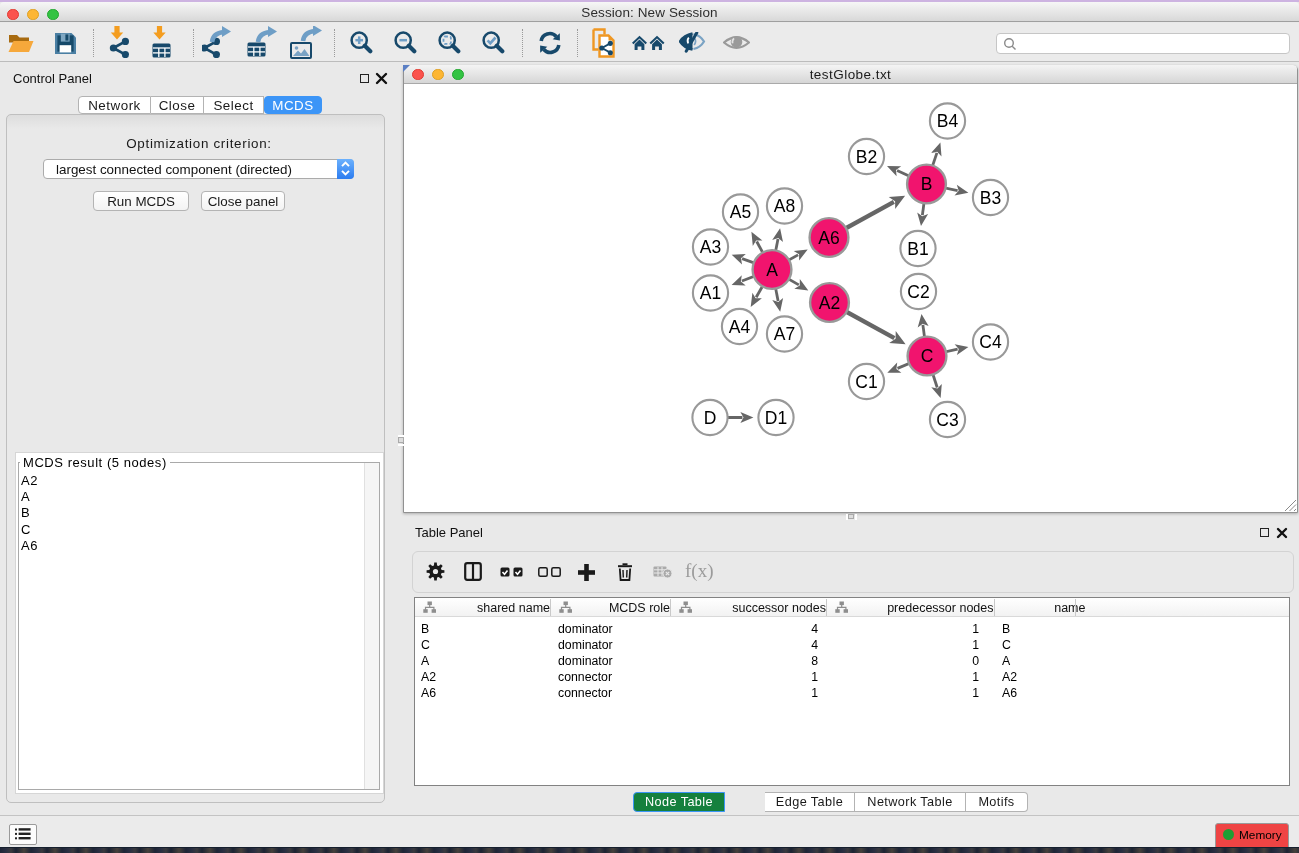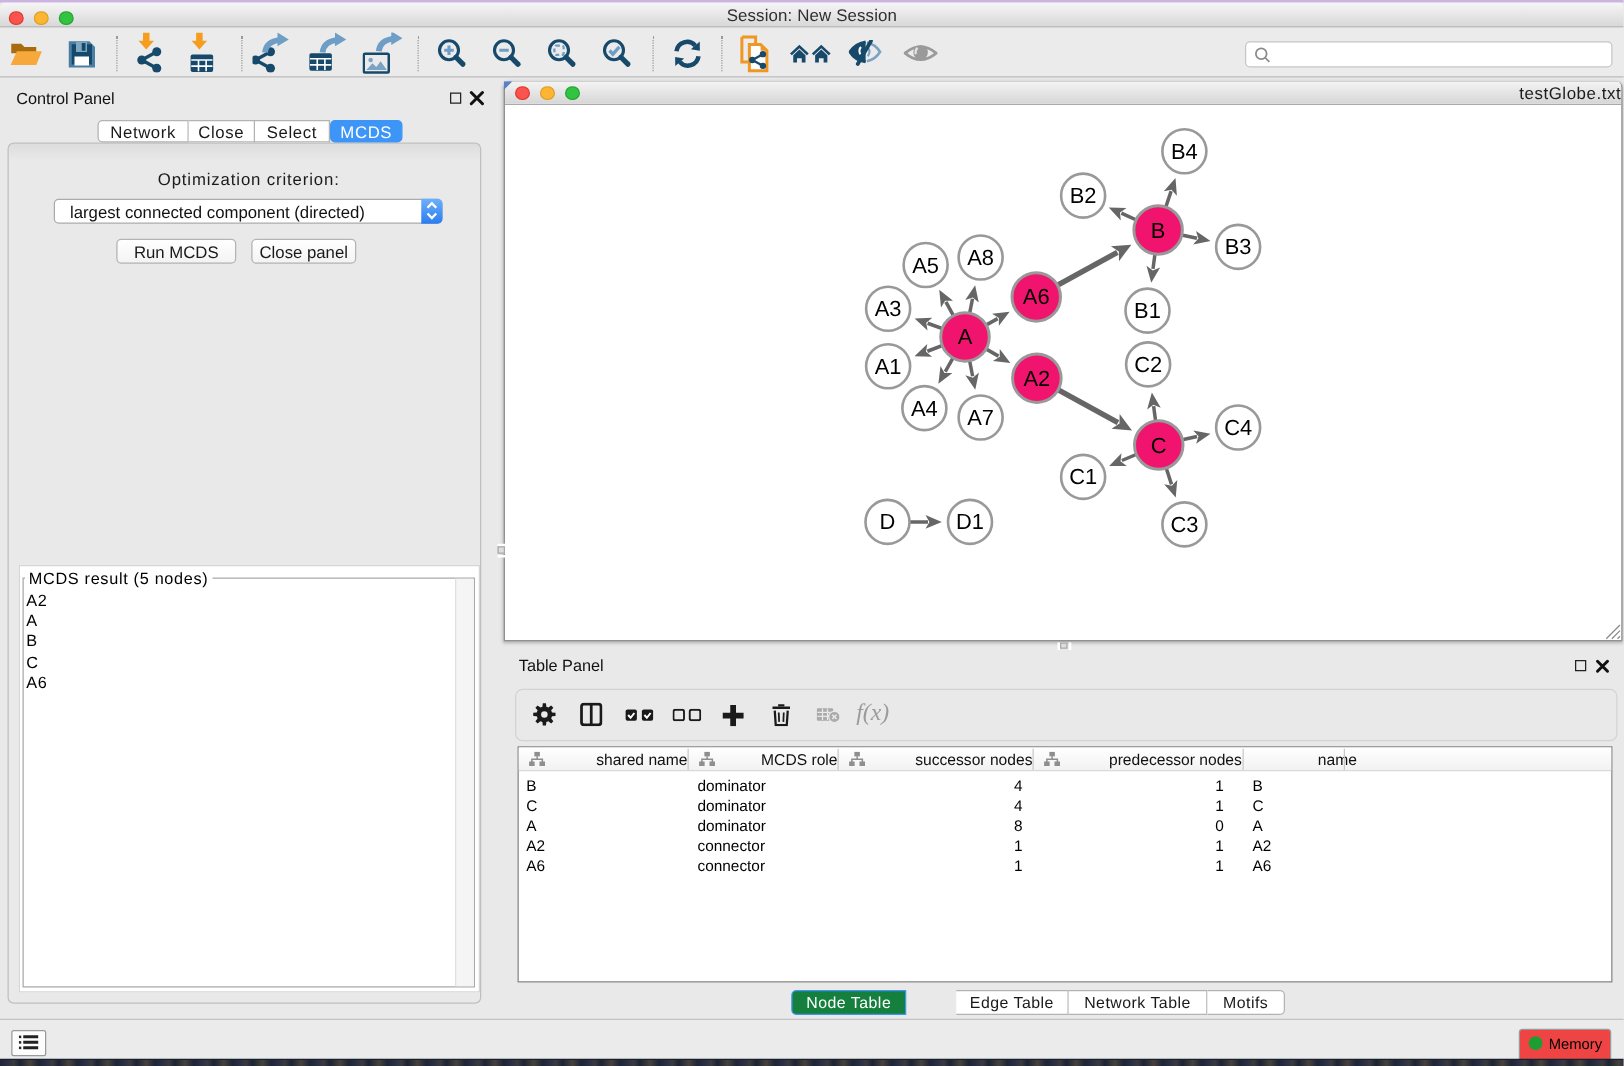--- a/index.html
+++ b/index.html
@@ -193,21 +193,21 @@
 <div class="abs" style="left:21px;top:473px;font-size:13px;letter-spacing:0.5px;line-height:16.2px;color:#000">A2<br>A<br>B<br>C<br>A6</div>
 <div class="abs" style="left:363.5px;top:462.5px;width:15px;height:326px;background:#f5f5f5;border-left:1px solid #e0e0e0"></div>
 
 <div class="abs" style="left:403px;top:65px;width:895px;height:448px;background:#fff;
   border:1px solid #919191;border-radius:5px 5px 0 0;box-shadow:0 1px 3px rgba(0,0,0,0.25)"></div>
 <div class="abs" style="left:404px;top:65px;width:893px;height:19px;
   background:linear-gradient(#f4f4f4,#d6d6d6);border-bottom:1px solid #a9a9a9;border-radius:4px 4px 0 0">
   <div class="light" style="left:8px;top:3.5px;background:#fb534d;border:1px solid #e13b32"></div>
   <div class="light" style="left:28px;top:3.5px;background:#fdb633;border:1px solid #dfa023"></div>
   <div class="light" style="left:48px;top:3.5px;background:#33c343;border:1px solid #23a730"></div>
-  <div style="text-align:right;font-size:13.5px;letter-spacing:0.45px;color:#1c1c1c;line-height:19px">testGlobe.txt</div>
+  <div style="text-align:center;font-size:13.5px;letter-spacing:0.45px;color:#1c1c1c;line-height:19px">testGlobe.txt</div>
 </div>
 <svg class="abs" style="left:403px;top:65px" width="10" height="10" viewBox="0 0 10 10">
     <path d="M0,0 h7 L0,7 z" fill="#5b7fc4"></path>
   </svg>
 <svg class="abs" style="left:404px;top:84.5px" width="893" height="428" viewBox="0 0 893 428">
 <line x1="368.0" y1="184.5" x2="352.7" y2="156.5" stroke="#666666" stroke-width="2.8"></line>
     <polygon points="347.4,146.8 358.4,155.6 352.1,155.5 348.8,160.9" fill="#666666"></polygon>
     <line x1="368.0" y1="184.5" x2="374.0" y2="154.0" stroke="#666666" stroke-width="2.8"></line>
     <polygon points="376.1,143.2 379.0,157.0 374.2,152.9 368.2,154.9" fill="#666666"></polygon>
     <line x1="368.0" y1="184.5" x2="338.1" y2="173.6" stroke="#666666" stroke-width="2.8"></line>
@@ -343,21 +343,21 @@
   </svg>
 <svg style="position:absolute;left:653px;top:565px" width="20" height="14" viewBox="0 0 20 14">
     <rect x="0.5" y="1.5" width="13" height="10" rx="1" fill="#aaaaaa"></rect>
     <line x1="1" y1="4.8" x2="13" y2="4.8" stroke="#e9e9e9" stroke-width="1"></line>
     <line x1="1" y1="8" x2="13" y2="8" stroke="#e9e9e9" stroke-width="1"></line>
     <line x1="5" y1="2" x2="5" y2="11" stroke="#e9e9e9" stroke-width="1"></line>
     <line x1="9" y1="2" x2="9" y2="11" stroke="#e9e9e9" stroke-width="1"></line>
     <circle cx="14.5" cy="8.5" r="4.5" fill="#aaaaaa" stroke="#e9e9e9" stroke-width="1"></circle>
     <path d="M12.8,6.8 l3.4,3.4 M16.2,6.8 l-3.4,3.4" stroke="#e9e9e9" stroke-width="1.2"></path>
   </svg>
-<div style="position:absolute;left:685px;top:560px;font-family:'Liberation Serif',serif;font-style:italic;font-size:19px;color:#9b9b9b">f(x)</div>
+<div style="position:absolute;left:685px;top:560px;font-family:'Liberation Serif',serif;font-size:19px;color:#9b9b9b">f(x)</div>
 
 <div class="abs" style="left:413.5px;top:596.5px;width:876px;height:189px;background:#fff;border:1px solid #828282"></div>
 <div class="abs" style="left:414.5px;top:597.5px;width:874px;height:19.5px;background:linear-gradient(#ffffff,#f2f2f2);border-bottom:1px solid #d9d9d9"></div>
 <div class="hcell" style="left:413.5px;width:136.5px">shared name</div>
 <svg style="position:absolute;left:422.5px;top:601px" width="13" height="12" viewBox="0 0 13 12">
     <rect x="4.5" y="0.5" width="4.4" height="3.6" fill="#8e8e8e"></rect>
     <path d="M6.7,4 v2.5 M2.5,9 v-2.7 h8.4 v2.7" stroke="#8e8e8e" stroke-width="1.2" fill="none"></path>
     <rect x="0.3" y="8.2" width="4.4" height="3.6" fill="#8e8e8e"></rect>
     <rect x="8.6" y="8.2" width="4.4" height="3.6" fill="#8e8e8e"></rect>
   </svg>

